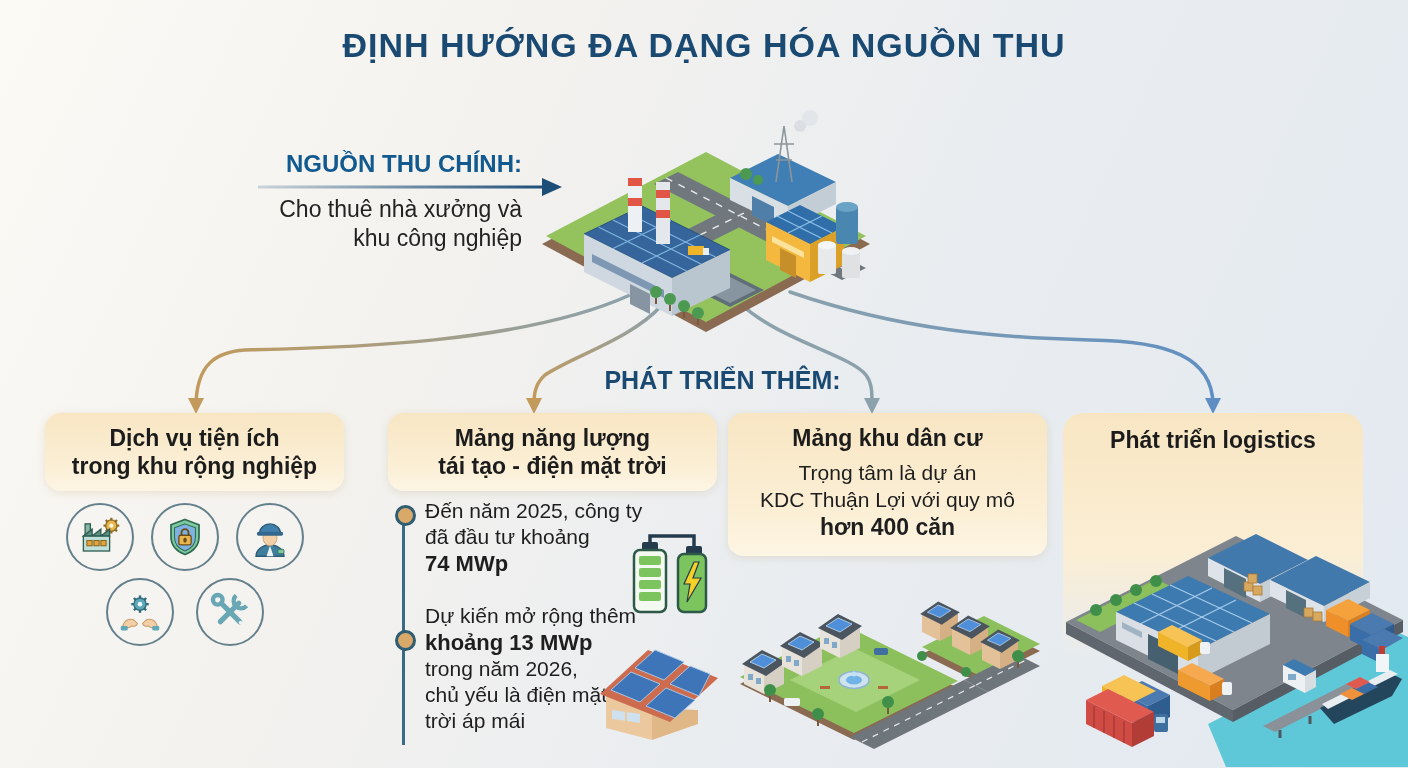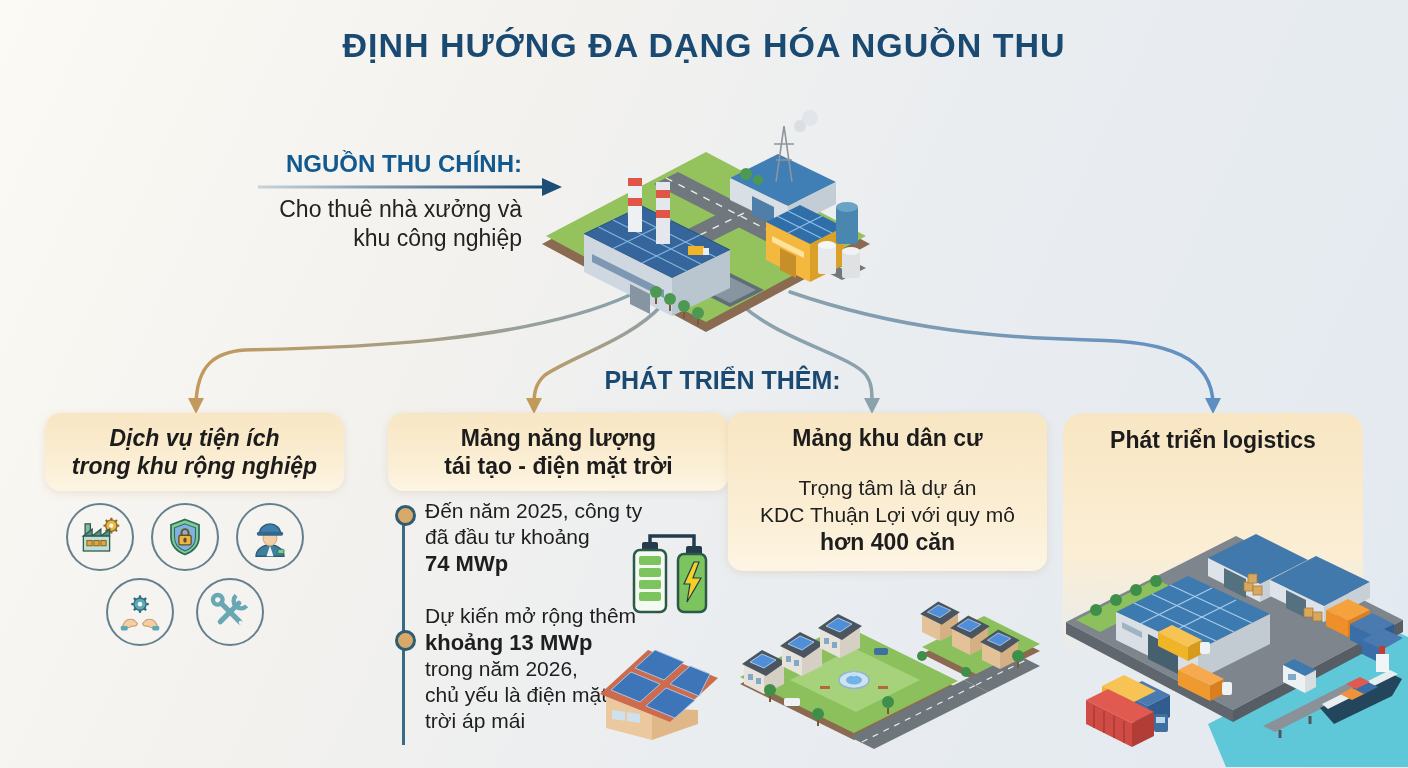--- a/index.html
+++ b/index.html
@@ -14,24 +14,24 @@
   .main-source{left:240px;top:150px;width:282px;text-align:right;}
   .main-source .label{font-size:24px;font-weight:bold;color:#11598f;margin-bottom:14px;}
   .main-source .desc{font-size:23px;color:#222;line-height:1.28;margin-top:17px;}
   
   .develop-label{left:560px;top:366px;width:325px;text-align:center;
     font-size:25px;font-weight:bold;color:#1a4a72;}
   
   .card{background:linear-gradient(180deg,#f8e6c3 0%,#fbefd6 70%,#fdf5e4 100%);
     border-radius:16px;box-shadow:0 2px 8px rgba(170,140,80,.18);}
   .card-title{font-size:23px;font-weight:bold;color:#1c1c1c;text-align:center;line-height:1.22;}
-  .card1{left:45px;top:413px;width:287px;padding:11px 6px;font-style:italic;}
-  .card2{left:388px;top:413px;width:297px;padding:11px 22px;}
+  .card1{left:45px;top:413px;width:287px;padding:11px 6px;}
+  .card2{left:388px;top:413px;width:297px;padding:11px 16px;}
   .card3{left:728px;top:413px;width:307px;padding:11px 6px 14px;border-radius:15px;}
-  .card3 .desc{font-size:21px;color:#1e1e1e;text-align:center;line-height:1.26;margin-top:23px;}
+  .card3 .desc{font-size:21px;color:#1e1e1e;text-align:center;line-height:1.26;margin-top:8px;}
   .card3 .desc .big{font-weight:bold;font-size:23px;}
   .card4{left:1063px;top:413px;width:300px;height:250px;padding:13px 6px;box-sizing:border-box;
     background:linear-gradient(180deg,#f8e6c3 0%,#fbeed4 55%,rgba(251,238,212,0) 100%);
     box-shadow:none;border-radius:20px;}
   
   .icon-circle{position:absolute;width:64px;height:64px;border-radius:50%;
     border:2.5px solid #64808d;display:flex;align-items:center;justify-content:center;
     background:rgba(255,255,255,.08);}
   
   .bullet-line{left:402px;top:515px;width:3px;height:230px;background:#3a6b84;}

